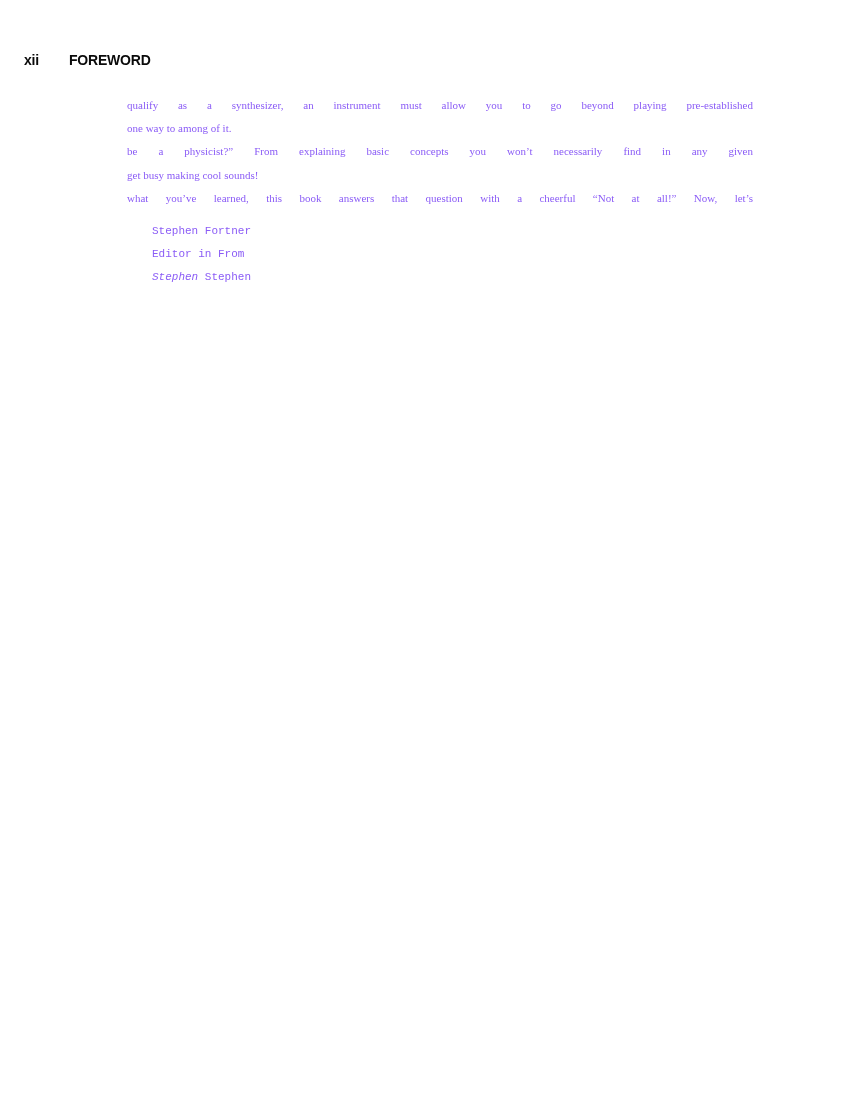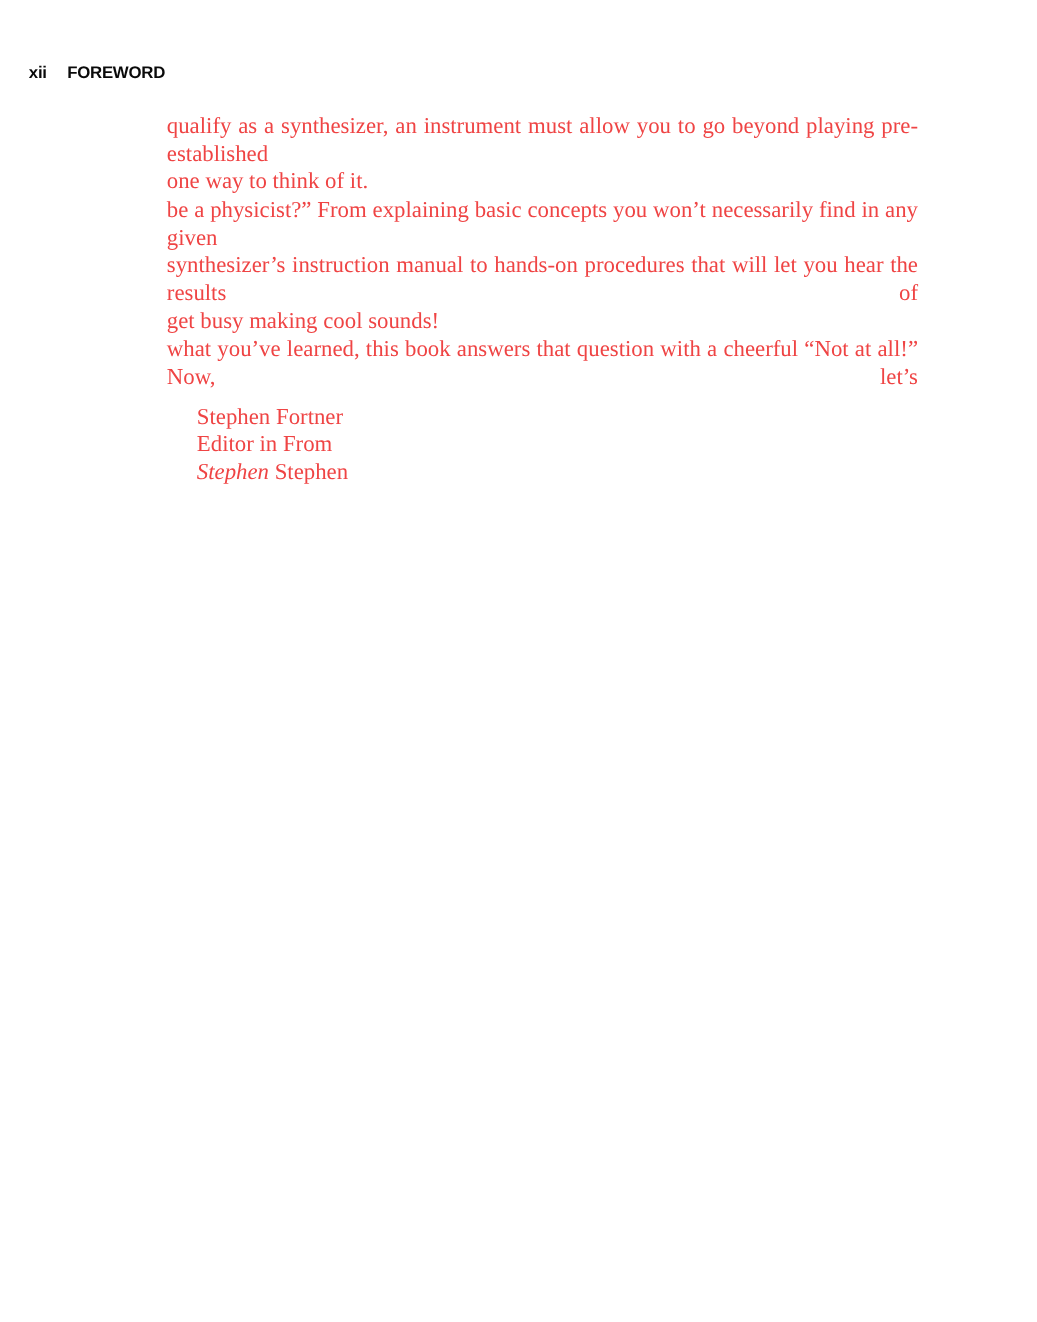--- a/index.html
+++ b/index.html
@@ -20,70 +20,69 @@
     left: 24px;
     font-family: "Liberation Sans", sans-serif;
     font-weight: 700;
     font-size: 14px;
     line-height: 15px;
     color: #0a0a0a;
     letter-spacing: -0.2px;
     white-space: nowrap;
   }
   .running-head {
-    margin-left: 17px;
+    margin-left: 30px;
   }
   .body-text {
     position: absolute;
     top: 94px;
     left: 127px;
     width: 626px;
     font-family: "Liberation Serif", serif;
-    font-size: 19px;
+    font-size: 11px;
     line-height: 23.2px;
-    color: #ef4444;
-    margin-left: 12px;
+    color: #8b5cf6;
   }
   .text-line {
     text-align: justify;
     text-align-last: justify;
   }
   .text-line.last-line {
     text-align: left;
     text-align-last: left;
   }
   .text-line.indent {
     text-indent: 24px;
   }
   .signature {
     margin-top: 10px;
     margin-left: 25px;
   }
   .sig-line {
     text-align: left;
+    font-family: Liberation Mono, monospace;
   }
   .italic {
     font-style: italic;
   }
 </style>
 </head>
 <body>
 
 <div class="page">
 
   <header class="running-header">
     <span class="folio">xii</span><span class="running-head">FOREWORD</span>
   </header>
 
   <main class="body-text">
     <div id="paragraphs">
         <div class="text-line">qualify as a synthesizer, an instrument must allow you to go beyond playing pre-established</div>
-        <div class="text-line last-line">one way to think of it.</div>
+        <div class="text-line last-line">one way to among of it.</div>
         <div class="text-line">be a physicist?” From explaining basic concepts you won’t necessarily find in any given</div>
-        <div class="text-line">synthesizer’s instruction manual to hands-on procedures that will let you hear the results of</div>
         <div class="text-line last-line">get busy making cool sounds!</div>
         <div class="text-line">what you’ve learned, this book answers that question with a cheerful “Not at all!” Now, let’s</div>
       </div>
 
     <div class="signature">
       <div class="sig-line">Stephen Fortner</div>
       <div class="sig-line">Editor in From</div>
       <div class="sig-line">
         <span class="italic">Stephen</span><span> Stephen</span>
       </div>

